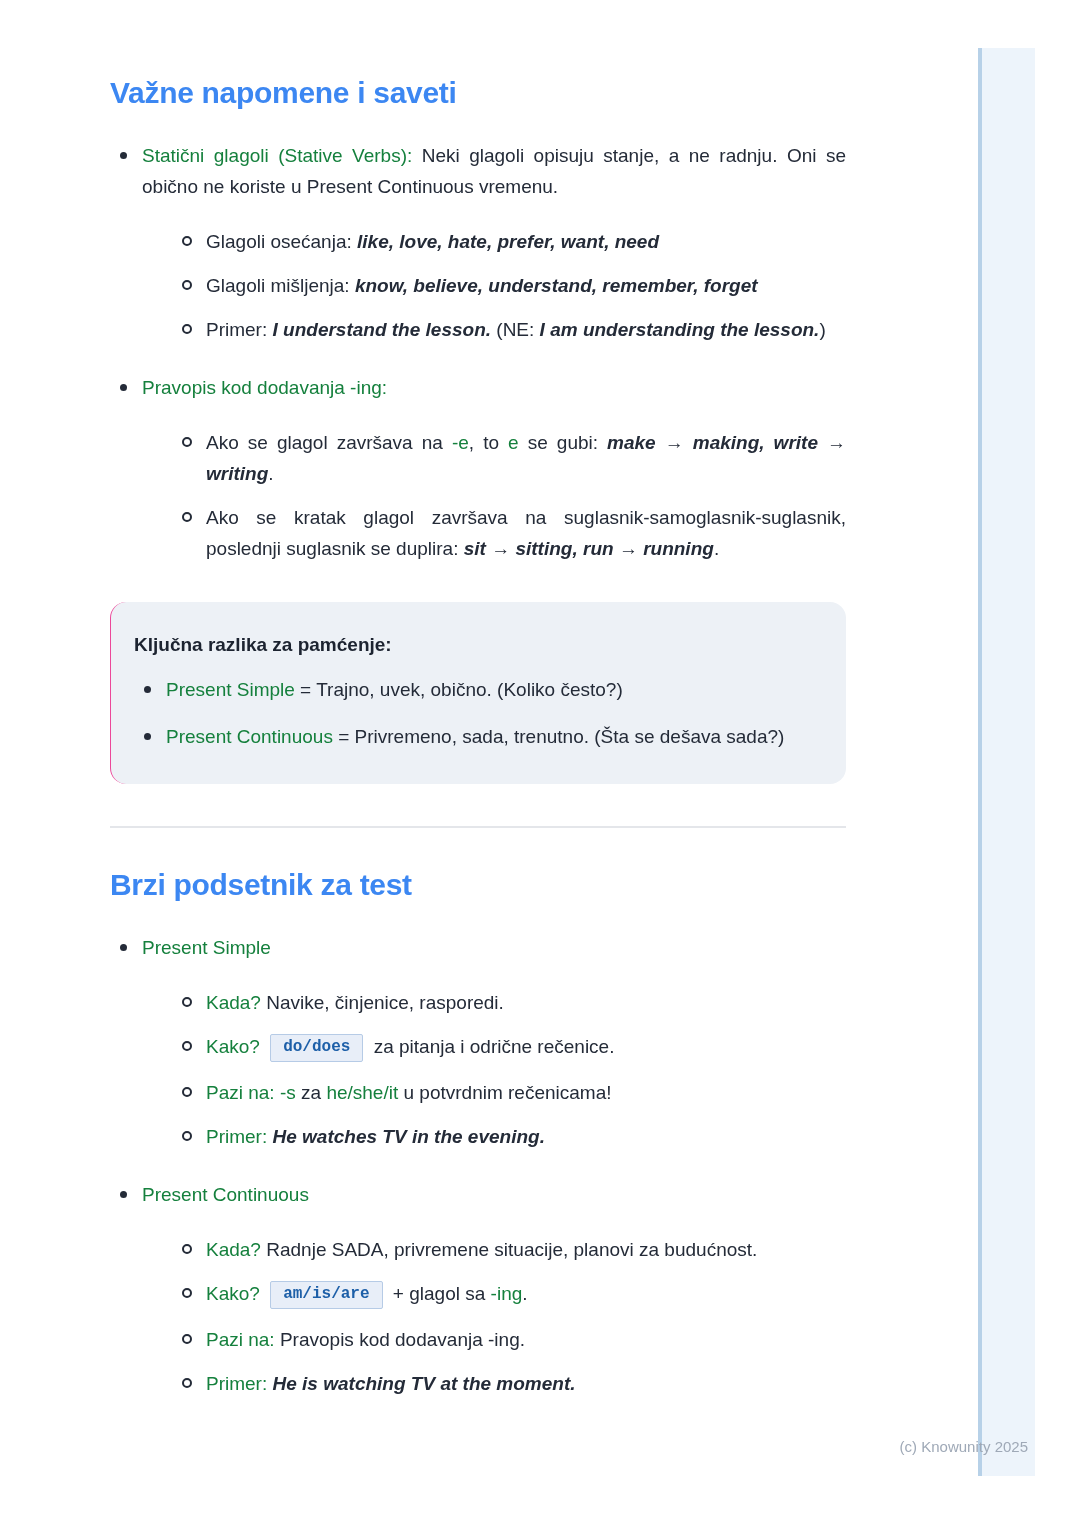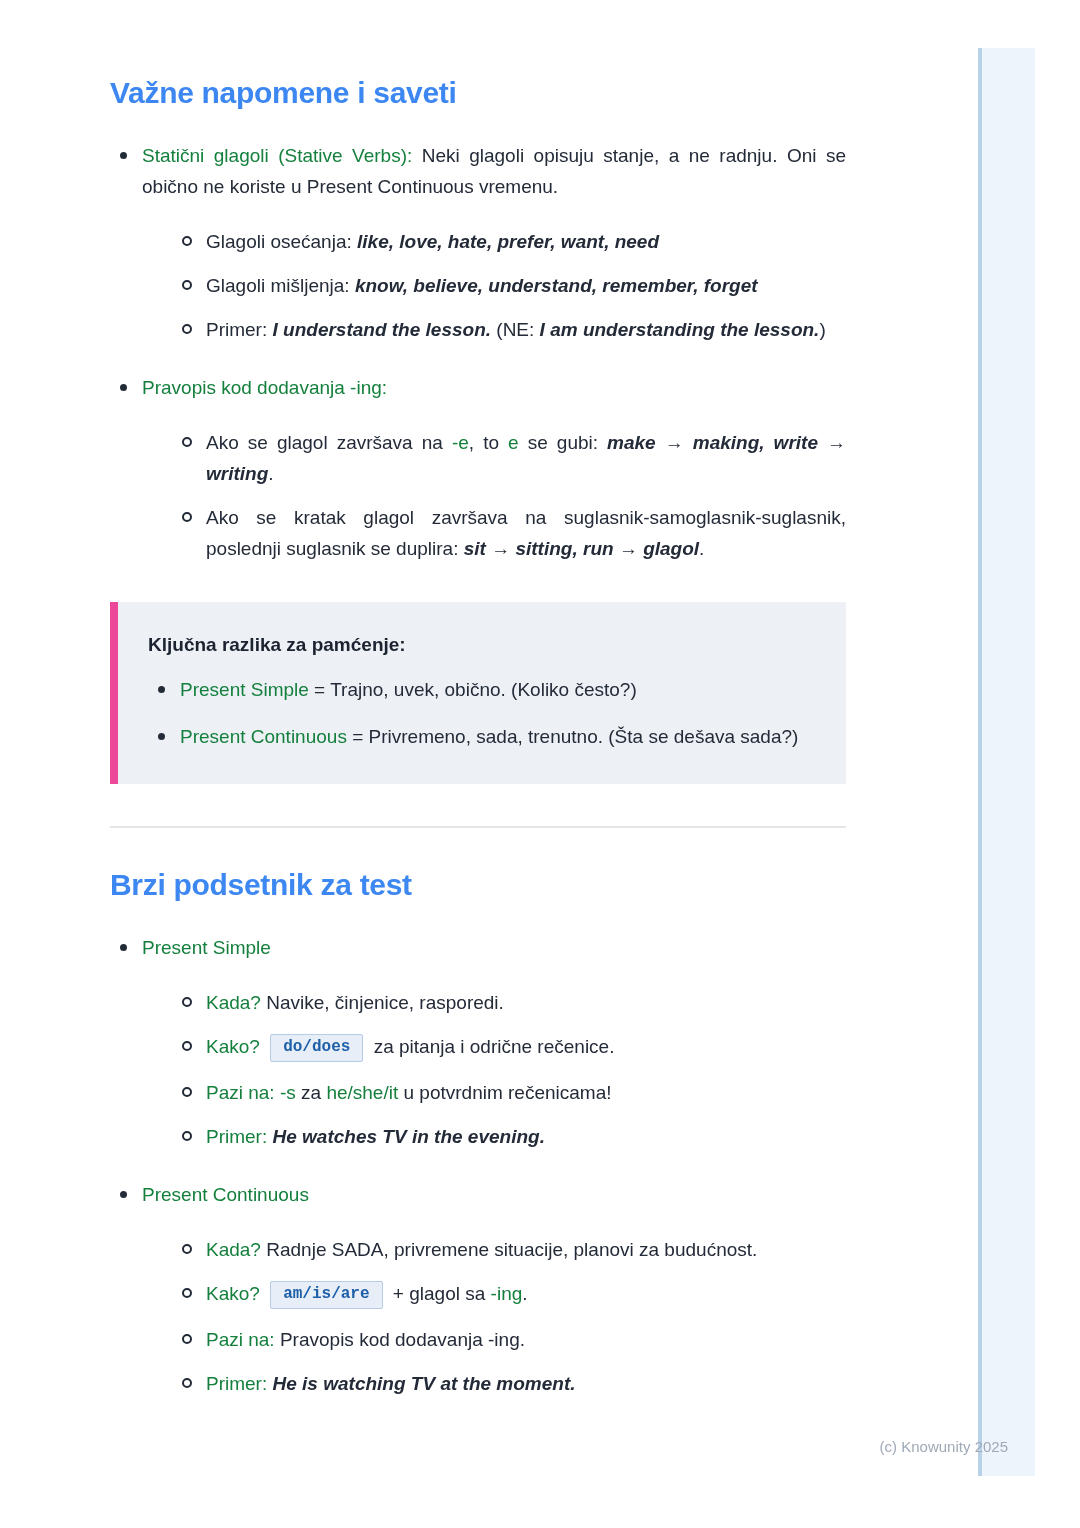--- a/index.html
+++ b/index.html
@@ -62,23 +62,23 @@
     font-size: 16px;
     line-height: 22px;
     color: #1d5fa8;
     position: relative;
     top: -2px;
     text-align: left;
   }
   .callout {
     margin: 38px 0 42px;
     background: #edf1f6;
-    border-left: 8px solid #ec4899;
-    border-radius: 0;
-    padding: 27px 30px 32px;
+    border-left: 1px solid #ec4899;
+    border-radius: 16px;
+    padding: 27px 23px 32px;
   }
   .callout-title { font-weight: bold; color: #1c2330; margin-bottom: 14px; text-align: left; }
   .callout .l1 > li { margin-bottom: 16px; }
   .callout .l1 > li:last-child { margin-bottom: 0; }
   .divider {
     border: none;
     border-top: 2px solid #e4e6ea;
     margin: 36px 0 40px;
   }
   .side-stripe {
@@ -86,21 +86,21 @@
     left: 978px;
     top: 48px;
     width: 53px;
     height: 1428px;
     background: #edf4fb;
     border-left: 4px solid #b7d1e8;
   }
   .footer-credit {
     position: absolute;
     top: 1438px;
-    right: 72px;
+    right: 52px;
     font-size: 15px;
     color: #9fa9b7;
     z-index: 2;
   }
 </style>
 </head>
 <body>
 
 <div class="side-stripe"></div>
 
@@ -125,21 +125,21 @@
         </li>
       </ul>
     </li>
     <li>
       <p><span class="rb">Pravopis kod dodavanja -ing:</span></p>
       <ul class="l2">
         <li>
           <p><span>Ako se glagol završava na </span><span class="rb">-e</span><span>, to </span><span class="rb">e</span><span> se gubi: </span><span class="ri">make → making, write → writing</span><span>.</span></p>
         </li>
         <li>
-          <p><span>Ako se kratak glagol završava na suglasnik-samoglasnik-suglasnik, poslednji suglasnik se duplira: </span><span class="ri">sit → sitting, run → glagol</span><span>.</span></p>
+          <p><span>Ako se kratak glagol završava na suglasnik-samoglasnik-suglasnik, poslednji suglasnik se duplira: </span><span class="ri">sit → sitting, run → running</span><span>.</span></p>
         </li>
       </ul>
     </li>
   </ul>
 
   <div class="callout">
     <p class="callout-title">Ključna razlika za pamćenje:</p>
     <ul class="l1">
       <li>
         <p><span class="rb">Present Simple</span><span> = Trajno, uvek, obično. (Koliko često?)</span></p>

